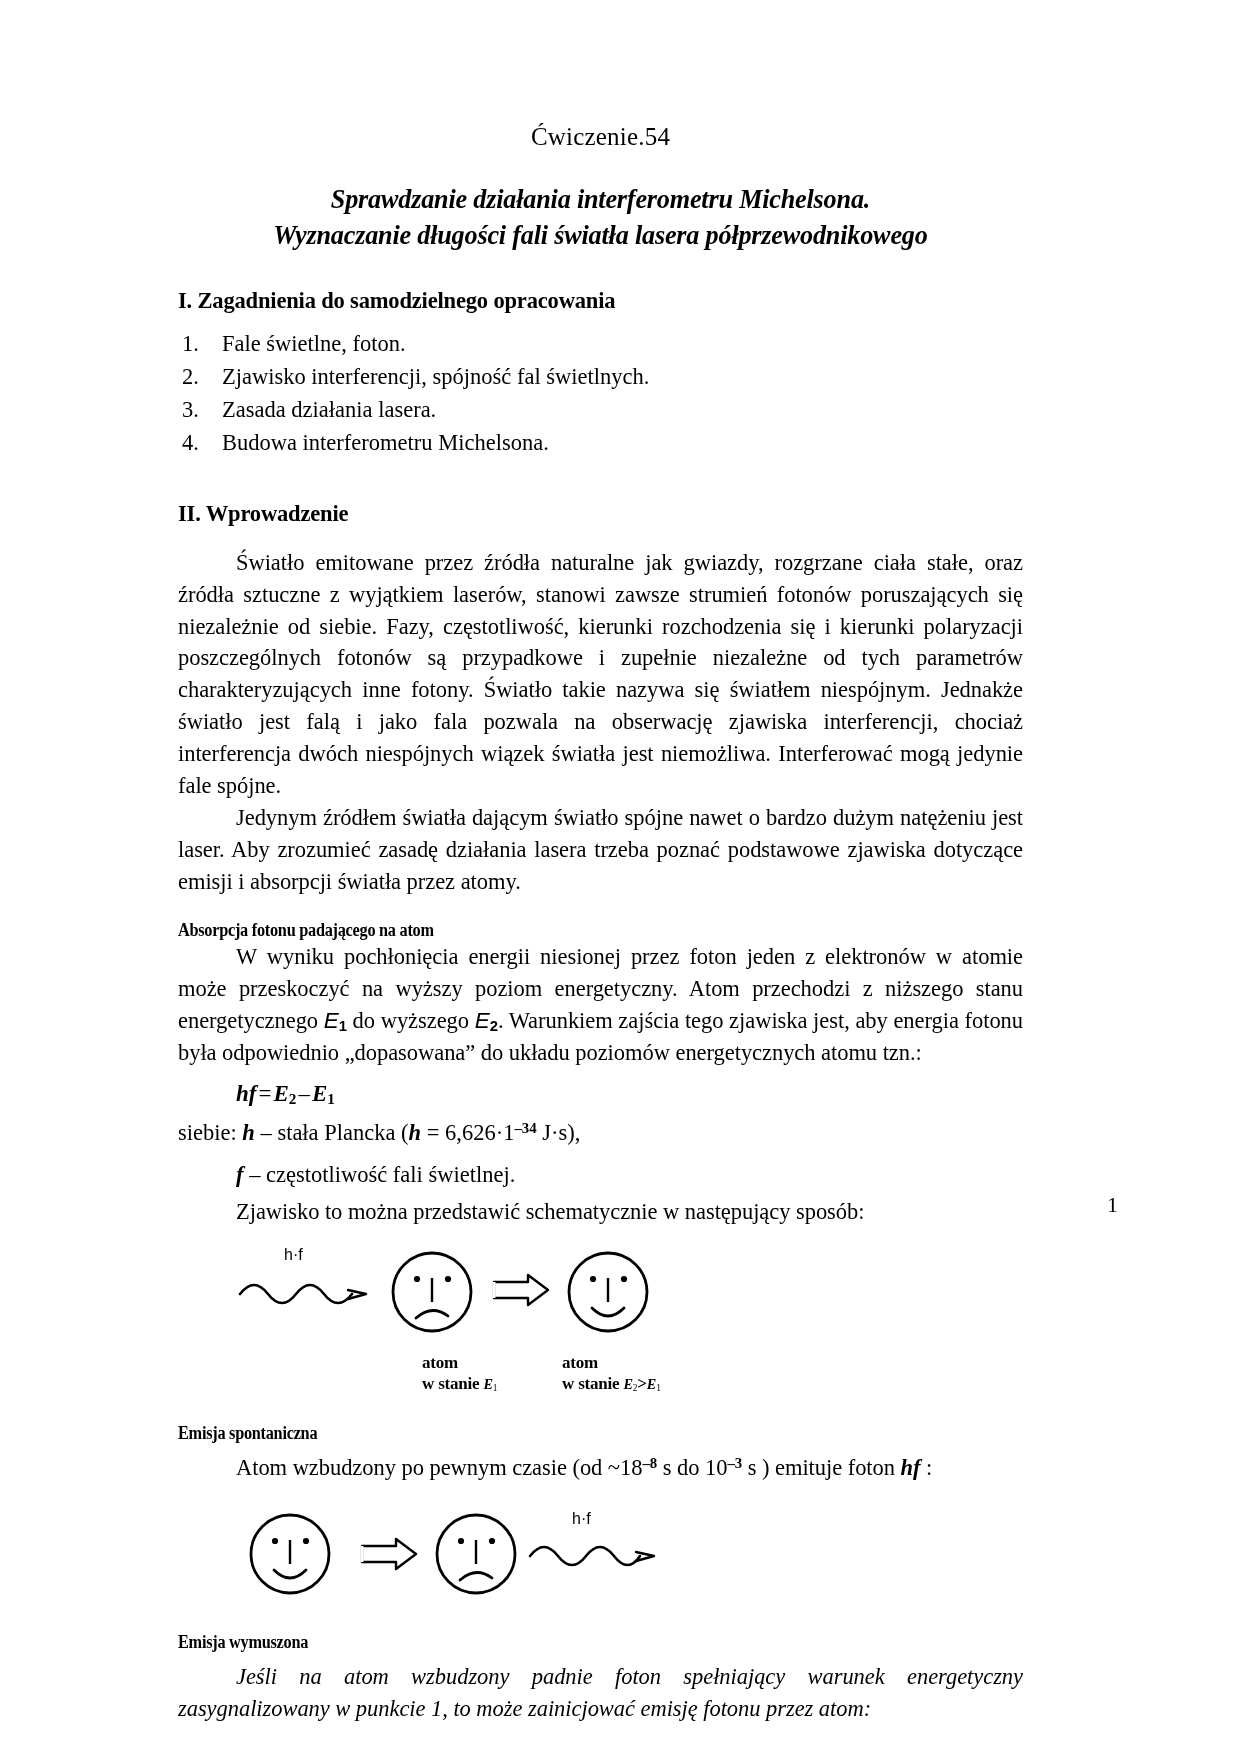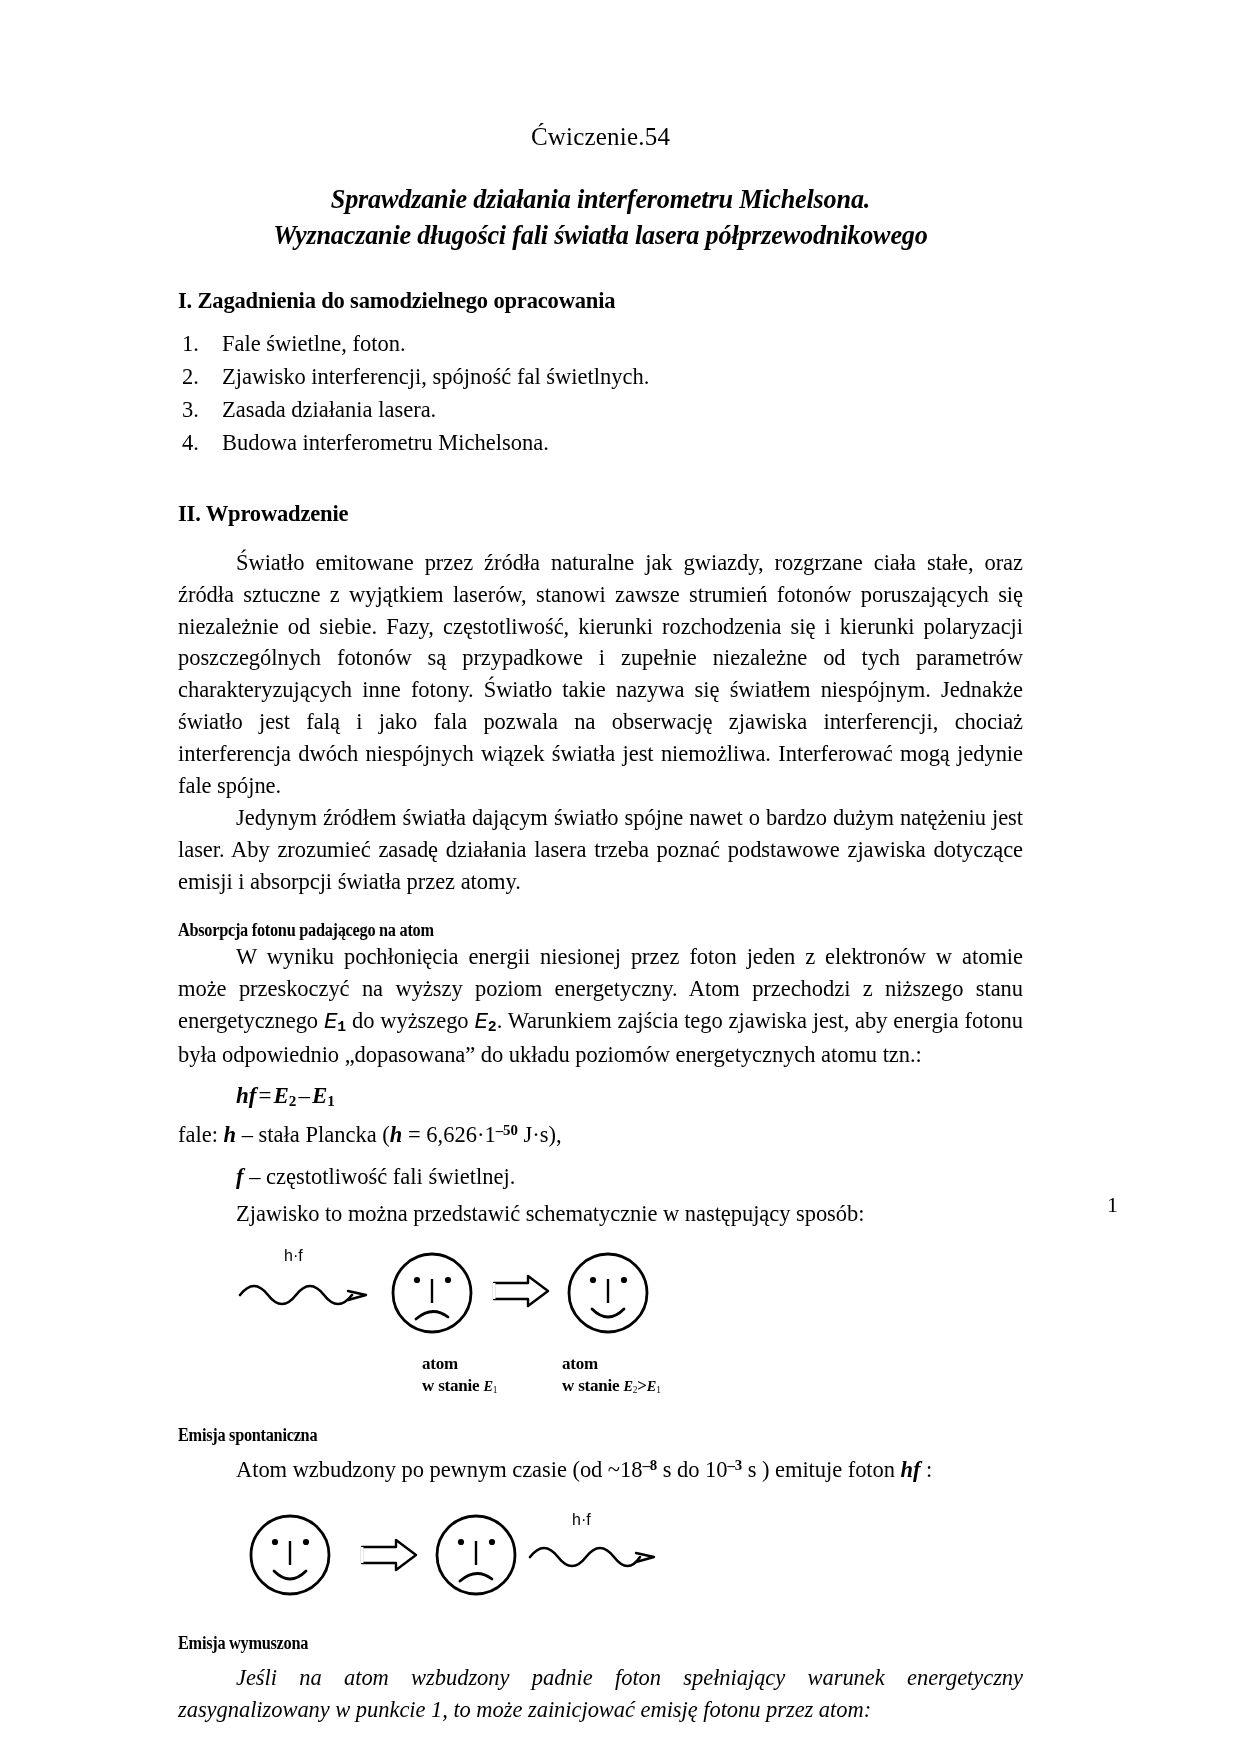--- a/index.html
+++ b/index.html
@@ -134,21 +134,21 @@
   .formula .op { font-weight: normal; font-style: normal; padding: 0 2px; }
 
   var.it {
     font-style: italic;
     font-weight: bold;
     font-family: "Liberation Serif", "DejaVu Serif", serif;
   }
   var.itn {
     font-style: italic;
     font-weight: normal;
-    font-family: Liberation Mono, monospace;
+    font-family: Liberation Sans, sans-serif;
   }
   sub { font-size: 0.66em; vertical-align: -0.22em; font-style: normal; font-weight: bold;}
   sup { font-size: 0.66em; vertical-align: 0.48em; font-weight: bold;}
 
   
   .figure {
     margin: 14px 0 0 0;
     padding-left: 58px;
   }
   .figure svg { display: block; }
@@ -217,21 +217,21 @@
     <p class="body">Światło emitowane przez źródła naturalne jak gwiazdy, rozgrzane ciała stałe, oraz źródła sztuczne z wyjątkiem laserów, stanowi zawsze strumień fotonów poruszających się niezależnie od siebie. Fazy, częstotliwość, kierunki rozchodzenia się i kierunki polaryzacji poszczególnych fotonów są przypadkowe i zupełnie niezależne od tych parametrów charakteryzujących inne fotony. Światło takie nazywa się światłem niespójnym. Jednakże światło jest falą i jako fala pozwala na obserwację zjawiska interferencji, chociaż interferencja dwóch niespójnych wiązek światła jest niemożliwa. Interferować mogą jedynie fale spójne.</p>
 
     <p class="body">Jedynym źródłem światła dającym światło spójne nawet o bardzo dużym natężeniu jest laser. Aby zrozumieć zasadę działania lasera trzeba poznać podstawowe zjawiska dotyczące emisji i absorpcji światła przez atomy.</p>
 
     <div class="sub-head">Absorpcja fotonu padającego na atom</div>
 
     <p class="body"><span>W wyniku pochłonięcia energii niesionej przez foton jeden z elektronów w atomie może przeskoczyć na wyższy poziom energetyczny. Atom przechodzi z niższego stanu energetycznego </span><var class="itn"><span>E</span><sub>1</sub></var><span> do wyższego </span><var class="itn"><span>E</span><sub>2</sub></var><span>. Warunkiem zajścia tego zjawiska jest, aby energia fotonu była odpowiednio „dopasowana” do układu poziomów energetycznych atomu tzn.:</span></p>
 
     <div class="formula"><var class="it">h</var><var class="it">f</var><span class="op">=</span><var class="it"><span>E</span><sub>2</sub></var><span class="op">–</span><var class="it"><span>E</span><sub>1</sub></var></div>
 
-    <div class="gdzie-line"><span>fale: </span><var class="it">h</var><span> – stała Plancka (</span><var class="it">h</var><span> = </span><span>6,626·1</span><sup>–50</sup><span> J·s</span><span>),</span></div>
+    <div class="gdzie-line"><span>siebie: </span><var class="it">h</var><span> – stała Plancka (</span><var class="it">h</var><span> = </span><span>6,626·1</span><sup>–34</sup><span> J·s</span><span>),</span></div>
 
     <div class="gdzie-line ind"><var class="it">f</var><span> – częstotliwość fali świetlnej.</span></div>
 
     <p class="body noindent" style="text-indent:58px; margin-top:4px;">Zjawisko to można przedstawić schematycznie w następujący sposób:</p>
 
     <div class="figure">
       <svg width="460" height="108" viewBox="0 0 460 108">
 
         <text x="48" y="18" font-family="Liberation Sans, DejaVu Sans, sans-serif" font-size="16">h·f</text>
 

